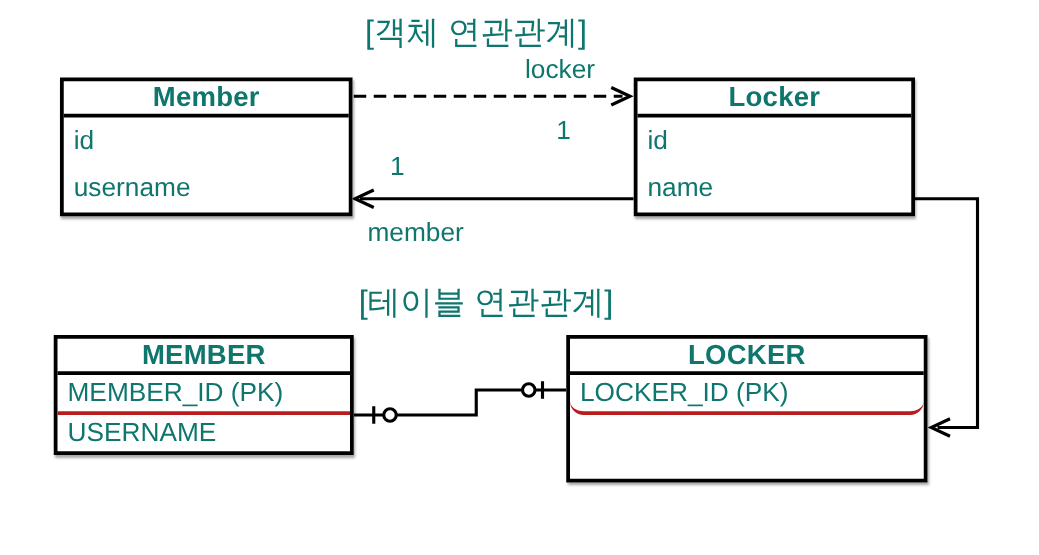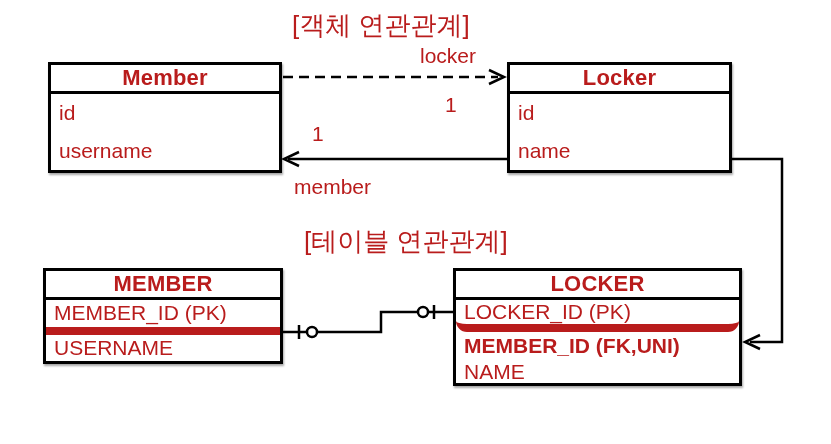--- a/index.html
+++ b/index.html
@@ -1,19 +1,19 @@
 <!DOCTYPE html>
 <html><head>
 <meta charset="utf-8">
 <style>
   * { margin:0; padding:0; box-sizing:border-box; }
   html,body { background:#ffffff; }
   .canvas {
     position:relative; width:831px; height:444px;
-    background:#ffffff; color:#b91c1c;
+    background:#ffffff; color:#0f766e;
     font-family:"Liberation Sans","DejaVu Sans",sans-serif;
     overflow:hidden;
   }
   .lines { position:absolute; left:0; top:0; width:831px; height:444px; }
   .box {
     position:absolute; background:#ffffff; border:3px solid #000;
     box-shadow:1px 2px 2px rgba(0,0,0,0.35);
     display:flex; flex-direction:column;
   }
   .box-header {
@@ -25,21 +25,21 @@
   .box-body { flex:1; display:flex; flex-direction:column; }
   .field {
     flex:1; font-size:21px; padding-left:8px;
     display:flex; align-items:center; white-space:nowrap;
   }
   .bold { font-weight:bold; }
   .trow {
     font-size:21px; padding-left:8px;
     display:flex; align-items:center; white-space:nowrap;
   }
-  .sep-bottom { border-bottom:8px solid #b91c1c; }
+  .sep-bottom { border-bottom:3px solid #b91c1c; }
   .tcell { font-size:21px; padding-left:8px; line-height:26px; padding-top:1px; white-space:nowrap; }
   .lbl { position:absolute; white-space:nowrap; }
   .lbl-k { font-size:26px; }
   .lbl-s { font-size:21px; line-height:23px; }
 </style>
 </head>
 <body>
 
 <div class="canvas">
 
@@ -55,21 +55,21 @@
     <polyline points="760,335 745,342 760,349"></polyline>
 
     <polyline points="283,332 381,332 381,312 453,312"></polyline>
     <line x1="299" y1="325" x2="299" y2="339"></line>
     <circle cx="312" cy="332" r="5" fill="#ffffff"></circle>
     <circle cx="423" cy="312" r="5" fill="#ffffff"></circle>
     <line x1="434" y1="305" x2="434" y2="319"></line>
   </svg>
 
   <div class="lbl lbl-k" style="left:292px; top:8px;">[객체 연관관계]</div>
-  <div class="lbl lbl-k" style="left:304px; top:224px;">[테이블 연관관계]</div>
+  <div class="lbl lbl-k" style="left:287px; top:224px;">[테이블 연관관계]</div>
 
   <div class="lbl lbl-s" style="left:420px; top:44px;">locker</div>
   <div class="lbl lbl-s" style="left:445px; top:93px;">1</div>
   <div class="lbl lbl-s" style="left:312px; top:122px;">1</div>
   <div class="lbl lbl-s" style="left:294px; top:175px;">member</div>
 
   <div class="box" style="left:48px; top:62px; width:234px; height:111px;">
     <div class="box-header">Member</div>
     <div class="box-body">
       <div class="field">id</div>
@@ -90,20 +90,16 @@
     <div class="box-body">
       <div class="trow sep-bottom" style="flex:1;">MEMBER_ID (PK)</div>
       <div class="trow" style="flex:1;">USERNAME</div>
     </div>
   </div>
 
   <div class="box" style="left:453px; top:268px; width:289px; height:118px;">
     <div class="box-header">LOCKER</div>
     <div class="box-body">
       <div class="trow sep-bottom" style="flex:0 0 32px;border-radius:11px;">LOCKER_ID (PK)</div>
-      <div class="tcell" style="flex:1;">
-        <div class="bold">MEMBER_ID (FK,UNI)</div>
-        <div>NAME</div>
-      </div>
     </div>
   </div>
 
 </div>
 
 </body></html>

